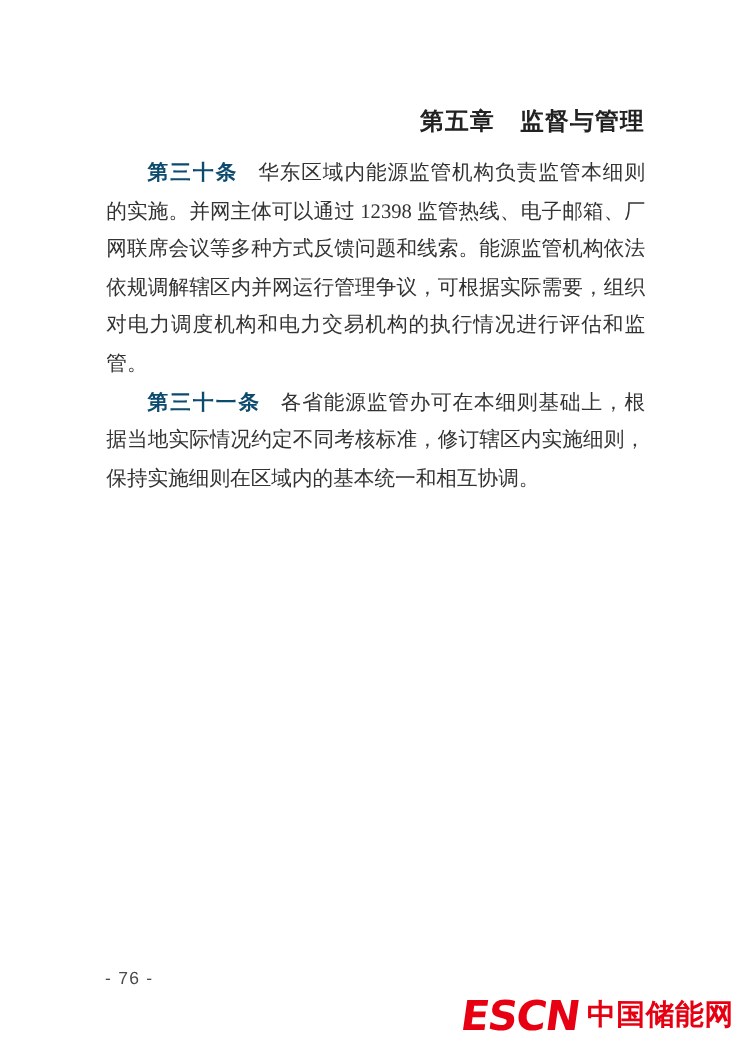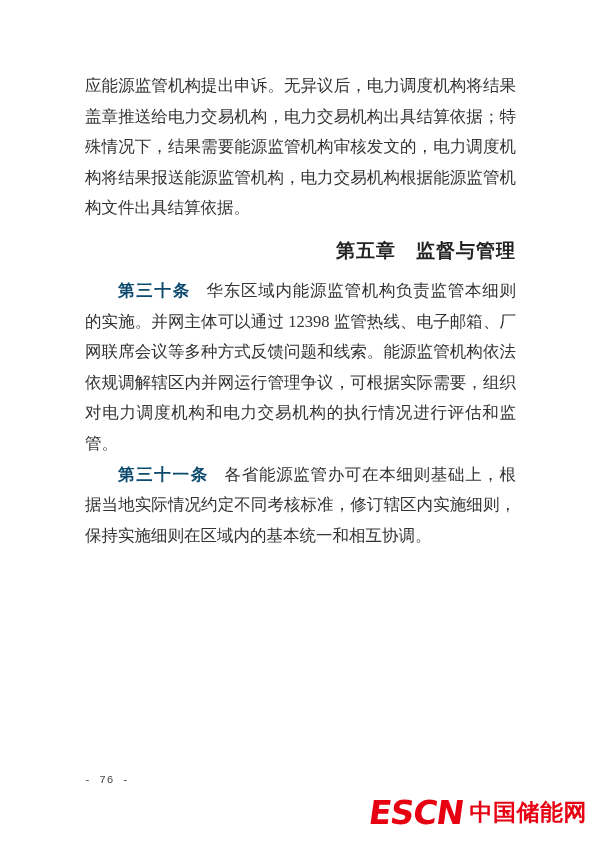--- a/index.html
+++ b/index.html
@@ -36,24 +36,24 @@
     font-weight: bold;
     color: #222222;
     text-align: right;
     line-height: 30px;
     margin: 12px 0 10px 0;
     letter-spacing: 1px;
   }
   .pageno {
     position: absolute;
     left: 84px; top: 774px;
-    font-size: 11px;
+    font-size: 14px;
     color: #4a4a4a;
     letter-spacing: 1px;
-    font-family: Liberation Mono, monospace;
+    font-family: Liberation Sans, sans-serif;
   }
   .footer-logo {
     position: absolute;
     right: 13px; top: 796px;
     display: flex;
     align-items: center;
     color: #e60012;
     white-space: nowrap;
   }
   .logo-latin {
@@ -75,21 +75,20 @@
     font-family: "DejaVu Sans", sans-serif;
   }
 </style>
 </head>
 <body>
 
 <div class="page">
 
   <div class="doc-body">
 
-    <p class="para">应能源监管机构提出申诉。无异议后，电力调度机构将结果盖章推送给电力交易机构，电力交易机构出具结算依据；特殊情况下，结果需要能源监管机构审核发文的，电力调度机构将结果报送能源监管机构，电力交易机构根据能源监管机构文件出具结算依据。</p>
 
     <h2 class="chapter">第五章　监督与管理</h2>
 
     <p class="para article"><b class="term">第三十条</b><span>华东区域内能源监管机构负责监管本细则的实施。并网主体可以通过 12398 监管热线、电子邮箱、厂网联席会议等多种方式反馈问题和线索。能源监管机构依法依规调解辖区内并网运行管理争议，可根据实际需要，组织对电力调度机构和电力交易机构的执行情况进行评估和监管。</span></p>
 
     <p class="para article"><b class="term">第三十一条</b><span>各省能源监管办可在本细则基础上，根据当地实际情况约定不同考核标准，修订辖区内实施细则，保持实施细则在区域内的基本统一和相互协调。</span></p>
 
 
 
   </div>

